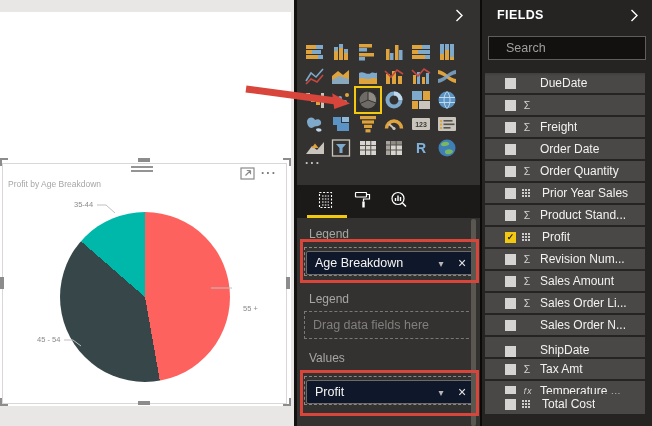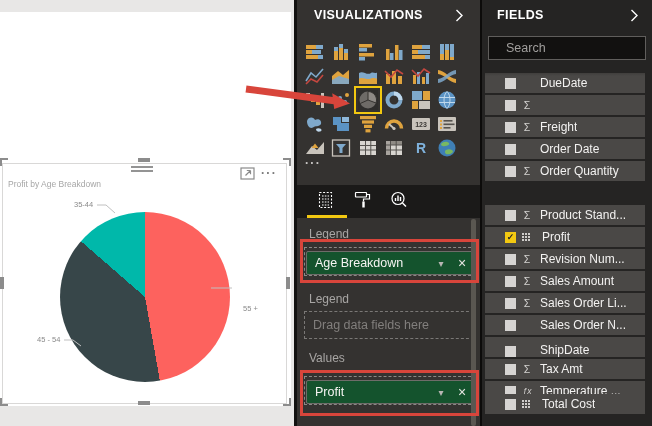--- a/index.html
+++ b/index.html
@@ -35,21 +35,21 @@
   .panel-chevron { position:absolute; cursor:pointer; }
   .cell { position:absolute; width:20px; height:20px; cursor:pointer; }
   .cell svg { display:block; width:20px; height:20px; }
   .cell.sel { outline:2px solid var(--hl,#F2C811); outline-offset:2px; background:#2e2d2b; }
   #viz-ellipsis { position:absolute; left:8px; top:153px; color:#c8c6c4; font-weight:bold; font-size:12px; letter-spacing:2px; cursor:pointer; }
   #tabstrip { position:absolute; left:0; top:185px; width:183px; height:33px; background:#1b1a19; }
   .tab { position:absolute; top:5px; width:24px; height:22px; cursor:pointer; }
   #tab-underline { position:absolute; left:10px; top:30px; width:40px; height:3px; background:var(--hl,#F2C811); }
   .section-label { position:absolute; font-size:12px; color:#a8a6a4; }
   .well { position:absolute; left:7px; width:172px; height:29px; border:1px dashed #8a8886; }
-  .pill { position:absolute; left:9px; width:168px; height:24px; background:#14532d; border:1px solid #6e6c69; border-radius:2px; display:flex; align-items:center; cursor:pointer; }
+  .pill { position:absolute; left:9px; width:168px; height:24px; background:#0f172a; border:1px solid #6e6c69; border-radius:2px; display:flex; align-items:center; cursor:pointer; }
   .pill-text { margin-left:8px; font-size:12.5px; color:#f5f4f2; flex:1; white-space:nowrap; overflow:hidden; }
   .pill-dd { width:20px; text-align:center; color:#b8b6b4; font-size:10px; cursor:pointer; }
   .pill-x { width:22px; text-align:center; color:#e8e6e4; font-size:14px; cursor:pointer; }
   .empty-well { position:absolute; left:7px; width:170px; height:28px; border:1px dashed #7a7876; display:flex; align-items:center; }
   .empty-well span { margin-left:8px; font-size:12.5px; color:#827f7d; }
   #viz-scrollbar { position:absolute; left:174px; top:219px; width:5px; height:207px; background:#5a5751; border-radius:2px; cursor:pointer; }
 
   
   .ann-box { position:absolute; border:3px solid var(--ann,#D8453B); z-index:6; pointer-events:none; }
   #arrow-overlay { position:absolute; left:0; top:0; width:652px; height:426px; z-index:7; pointer-events:none; }
@@ -112,21 +112,20 @@
     <div class="handle" style="left:0; top:277px; width:4px; height:12px;"></div>
     <div class="handle" style="left:286px; top:277px; width:4px; height:12px;"></div>
     <div class="grip-line" style="left:131px; top:166px;"></div>
     <div class="grip-line" style="left:131px; top:170px;"></div>
   </div>
 
   <div id="divider1"></div>
   <div id="divider2"></div>
 
   <div id="viz-panel">
-    <div class="panel-title" style="left:17px; top:8px;">VISUALIZATIONS</div>
     <div class="panel-chevron" style="left:158px; top:8px;">
       <svg width="9" height="13" viewBox="0 0 9 13">
           <path d="M1.5,1 L7,6.5 L1.5,12" stroke="#fff" stroke-width="1.4" fill="none"></path>
         </svg>
     </div>
 
     <div class="cell" style="left:8px; top:42px;">
         <svg viewBox="0 0 20 20">
           <rect x="1" y="3" width="10" height="4" fill="#DFA33E"></rect>
           <rect x="11" y="3" width="7" height="4" fill="#7FA9CB"></rect>
@@ -435,20 +434,25 @@
       <div class="frow" style="top:139px;">
           <span class="cb"></span>
           <span class="ficon"></span>
           <span class="flabel">Order Date</span>
         </div>
       <div class="frow" style="top:161px;">
           <span class="cb"></span>
           <span class="ficon">Σ</span>
           <span class="flabel">Order Quantity</span>
         </div>
+      <div class="frow" style="top:183px;">
+          <span class="cb"></span>
+          <span class="ficon calc"></span>
+          <span class="flabel">Prior Year Sales</span>
+        </div>
       <div class="frow" style="top:205px;">
           <span class="cb"></span>
           <span class="ficon">Σ</span>
           <span class="flabel">Product Stand...</span>
         </div>
       <div class="frow" style="top:227px;">
           <span class="cb checked">✓</span>
           <span class="ficon calc"></span>
           <span class="flabel">Profit</span>
         </div>

